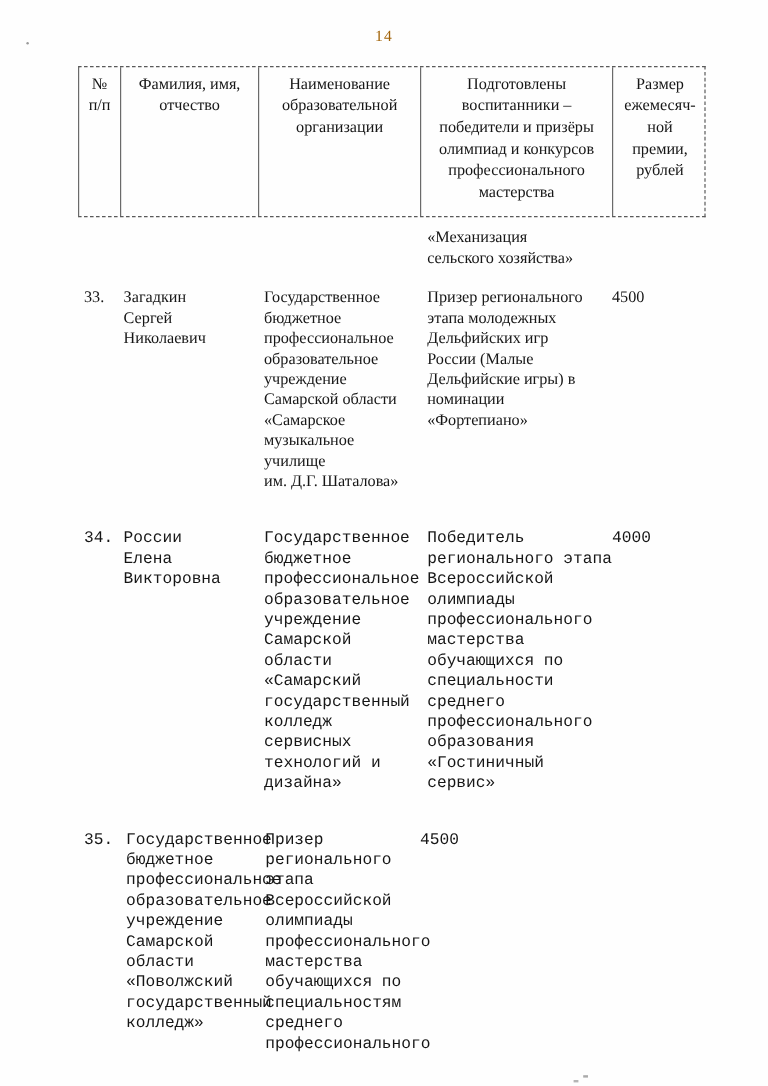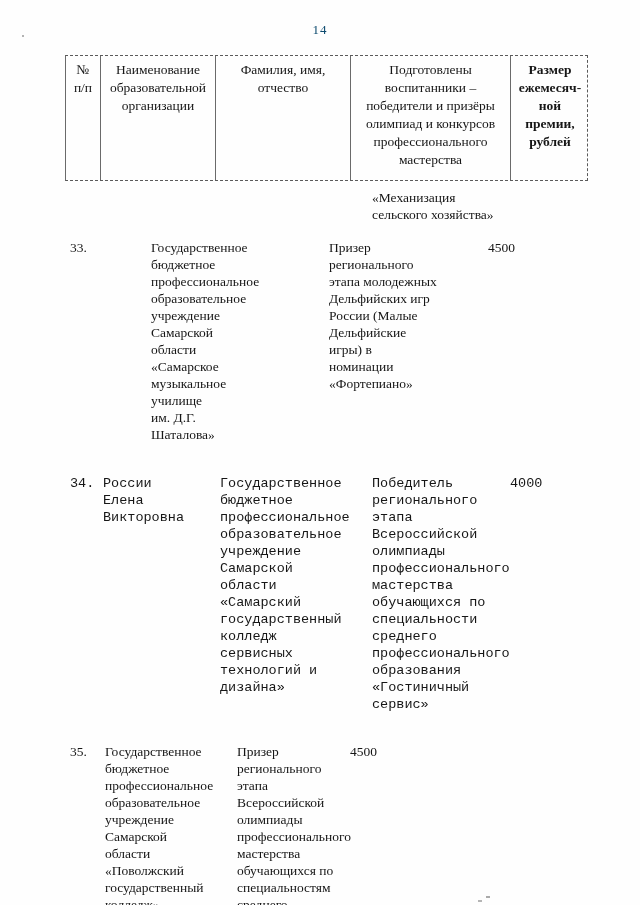--- a/index.html
+++ b/index.html
@@ -17,21 +17,21 @@
     color: #161616;
   }
   .page-number {
     position: absolute;
     top: 22px;
     left: 0;
     width: 100%;
     text-align: center;
     font-size: 13px;
     letter-spacing: 1px;
-    color: #0c4a6e;
+    color: #a16207;
   }
   .doc-table {
     position: absolute;
     left: 65px;
     top: 55px;
     width: 523px;
   }
   .thead {
     display: grid;
     grid-template-columns: 35px 115px 135px 160px 78px;
@@ -44,41 +44,41 @@
   }
   .th {
     border-right: 1px solid #6a6a6a;
     box-sizing: border-box;
     text-align: center;
     padding-top: 5px;
     font-size: 13.5px;
     line-height: 18px;
     white-space: pre-line;
   }
-  .th:last-child { border-right: none; font-weight: bold; }
+  .th:last-child { border-right: none; }
   .trow {
     display: grid;
     grid-template-columns: 35px 115px 135px 160px 78px;
     align-items: start;
   }
   .td {
     font-size: 13.5px;
     line-height: 17px;
     white-space: pre-line;
     box-sizing: border-box;
   }
   .c1 { padding-left: 5px; }
   .c2 { padding-left: 3px; }
   .c3 { padding-left: 5px; }
-  .c4 { padding-left: 6px; margin-left: 16px; }
+  .c4 { padding-left: 6px; }
   .c5 { padding-right: 6px; }
   .row-continuation { margin-top: 8px; }
-  .row-33 { margin-top: 16px; gap: 46px; }
+  .row-33 { margin-top: 16px; }
   .row-34 { margin-top: 32px; font-family: Liberation Mono, monospace; }
-  .row-35 { margin-top: 30px; }
+  .row-35 { margin-top: 30px; font-family: Liberation Mono, monospace; }
   .speck {
     position: absolute;
     background: #9a9a9a;
     border-radius: 50%;
   }
   .speck-a { left: 22px; top: 35px; width: 2px; height: 2px; }
   .speck-b { left: 486px; top: 896px; width: 4px; height: 2px; border-radius: 0; background: #aaaaaa; }
   .speck-c { left: 478px; top: 900px; width: 4px; height: 2px; border-radius: 0; background: #b5b5b5; }
 </style>
 </head>
@@ -90,25 +90,25 @@
 
   <div class="speck speck-a"></div>
   <div class="speck speck-b"></div>
   <div class="speck speck-c"></div>
 
   <div class="doc-table">
 
     <div class="thead">
       <div class="th">№
 п/п</div>
+      <div class="th">Фамилия, имя,
+отчество</div>
       <div class="th">Наименование
 образовательной
 организации</div>
-      <div class="th">Фамилия, имя,
-отчество</div>
       <div class="th">Подготовлены
 воспитанники –
 победители и призёры
 олимпиад и конкурсов
 профессионального
 мастерства</div>
       <div class="th">Размер
 ежемесяч-
 ной
 премии,
@@ -119,20 +119,23 @@
       <div class="td c1"></div>
       <div class="td c2"></div>
       <div class="td c3"></div>
       <div class="td c4">«Механизация
 сельского хозяйства»</div>
       <div class="td c5"></div>
     </div>
 
     <div class="trow row-33">
       <div class="td c1">33.</div>
+      <div class="td c2">Загадкин
+Сергей
+Николаевич</div>
       <div class="td c3">Государственное
 бюджетное
 профессиональное
 образовательное
 учреждение
 Самарской области
 «Самарское
 музыкальное
 училище
 им. Д.Г. Шаталова»</div>

